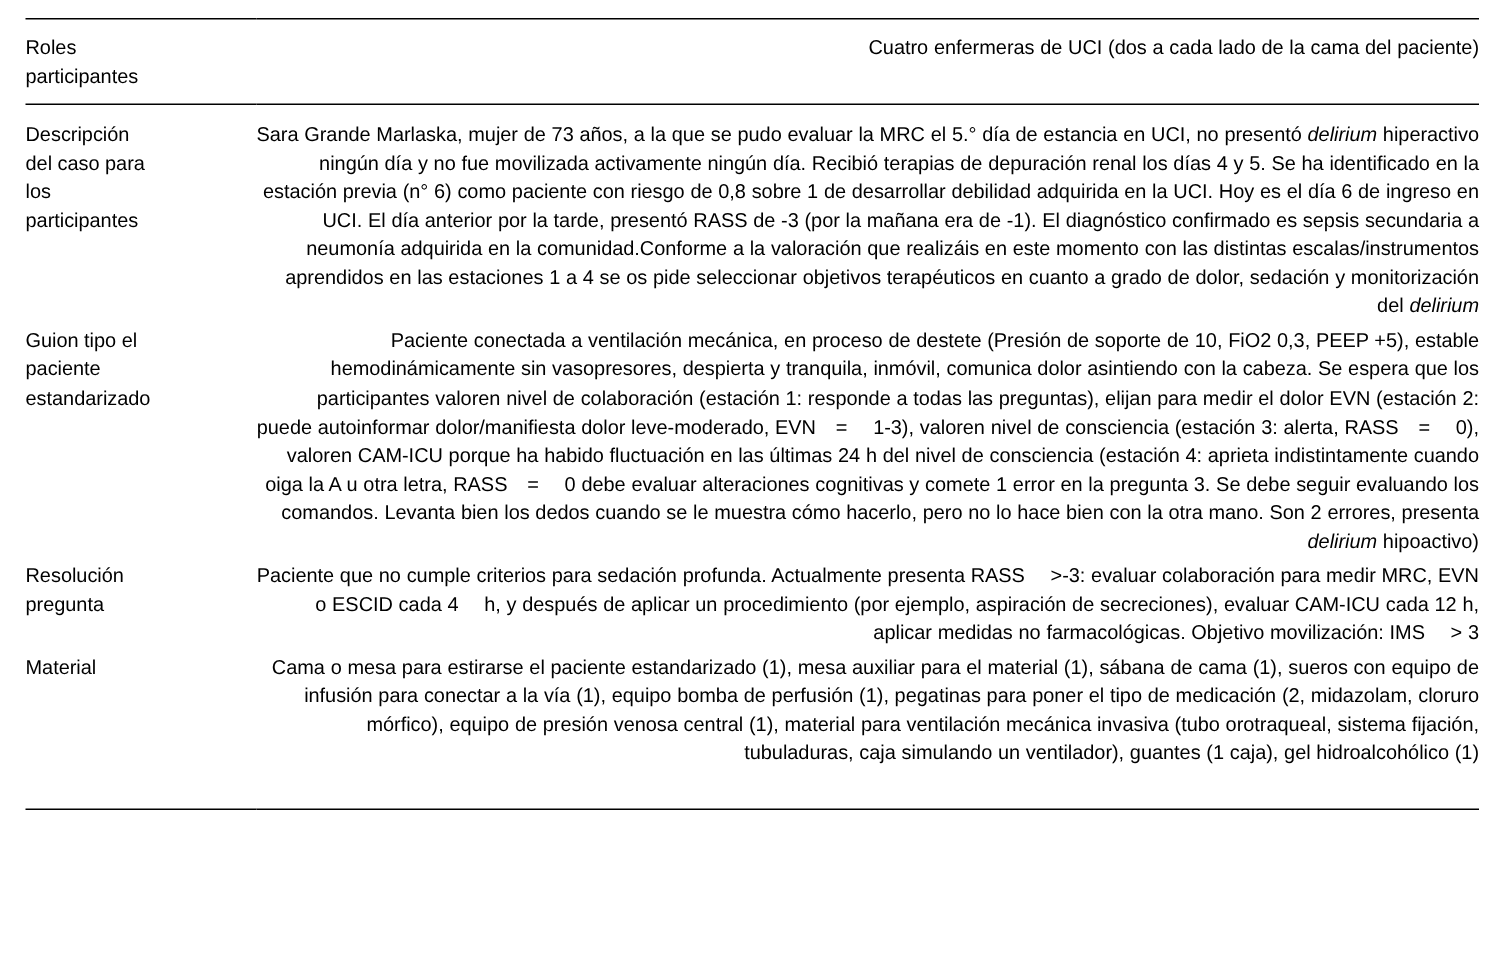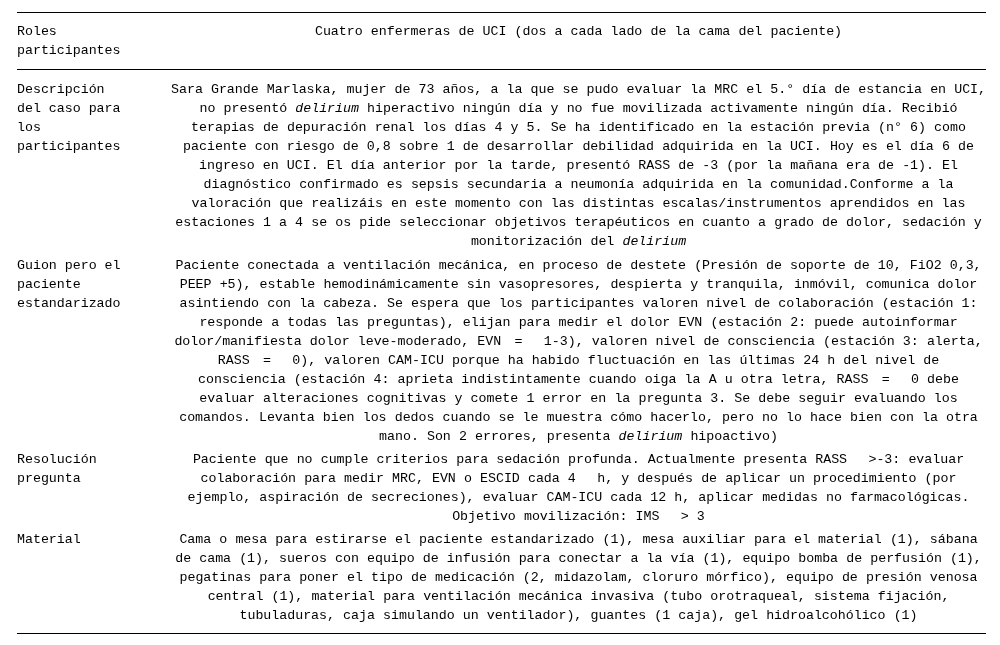--- a/index.html
+++ b/index.html
@@ -66,32 +66,30 @@
   tr.row-desc td.label-cell,
   tr.row-desc td.body-cell { padding-top: 10px; padding-bottom: 2px; }
 
   tr.row-guion td.label-cell,
   tr.row-guion td.body-cell { padding-top: 2px; padding-bottom: 2px; }
 
   tr.row-resol td.label-cell,
   tr.row-resol td.body-cell { padding-top: 2px; padding-bottom: 2px; }
 
   tr.row-material td.label-cell,
-  tr.row-material td.body-cell { padding-top: 2px; padding-bottom: 8px; }
+  tr.row-material td.body-cell { padding-top: 2px; padding-bottom: 28px; }
 
   .label-text {
     display: block;
     white-space: pre-line;
-    font-family: Liberation Mono, monospace;
   }
   .body-text {
     display: block;
-    text-align: center;
+    text-align: right;
     word-spacing: 0.15px;
-    font-family: Liberation Mono, monospace;
   }
   .it { font-style: italic; margin-top: 32px; }
 </style>
 </head>
 <body>
 
 <div id="page">
   <table class="doc-table">
     <colgroup>
       <col class="c-label">
@@ -115,21 +113,21 @@
 los
 participantes</span>
         </td>
         <td class="body-cell">
           <span class="body-text"><span>Sara Grande Marlaska, mujer de 73 años, a la que se pudo evaluar la MRC el 5.° día de estancia en UCI, no presentó </span><span class="it">delirium</span><span> hiperactivo ningún día y no fue movilizada activamente ningún día. Recibió terapias de depuración renal los días 4 y 5. Se ha identificado en la estación previa (n° 6) como paciente con riesgo de 0,8 sobre 1 de desarrollar debilidad adquirida en la UCI. Hoy es el día 6 de ingreso en UCI. El día anterior por la tarde, presentó RASS de -3 (por la mañana era de -1). El diagnóstico confirmado es sepsis secundaria a neumonía adquirida en la comunidad.Conforme a la valoración que realizáis en este momento con las distintas escalas/instrumentos aprendidos en las estaciones 1 a 4 se os pide seleccionar objetivos terapéuticos en cuanto a grado de dolor, sedación y monitorización del </span><span class="it">delirium</span></span>
         </td>
       </tr>
 
       <tr class="row-guion">
         <td class="label-cell">
-          <span class="label-text">Guion pero el
+          <span class="label-text">Guion tipo el
 paciente
 estandarizado</span>
         </td>
         <td class="body-cell">
           <span class="body-text"><span>Paciente conectada a ventilación mecánica, en proceso de destete (Presión de soporte de 10, FiO2 0,3, PEEP +5), estable hemodinámicamente sin vasopresores, despierta y tranquila, inmóvil, comunica dolor asintiendo con la cabeza. Se espera que los participantes valoren nivel de colaboración (estación 1: responde a todas las preguntas), elijan para medir el dolor EVN (estación 2: puede autoinformar dolor/manifiesta dolor leve-moderado, EVN =  1-3), valoren nivel de consciencia (estación 3: alerta, RASS =  0), valoren CAM-ICU porque ha habido fluctuación en las últimas 24 h del nivel de consciencia (estación 4: aprieta indistintamente cuando oiga la A u otra letra, RASS =  0 debe evaluar alteraciones cognitivas y comete 1 error en la pregunta 3. Se debe seguir evaluando los comandos. Levanta bien los dedos cuando se le muestra cómo hacerlo, pero no lo hace bien con la otra mano. Son 2 errores, presenta </span><span class="it">delirium</span><span> hipoactivo)</span></span>
         </td>
       </tr>
 
       <tr class="row-resol">
         <td class="label-cell">

